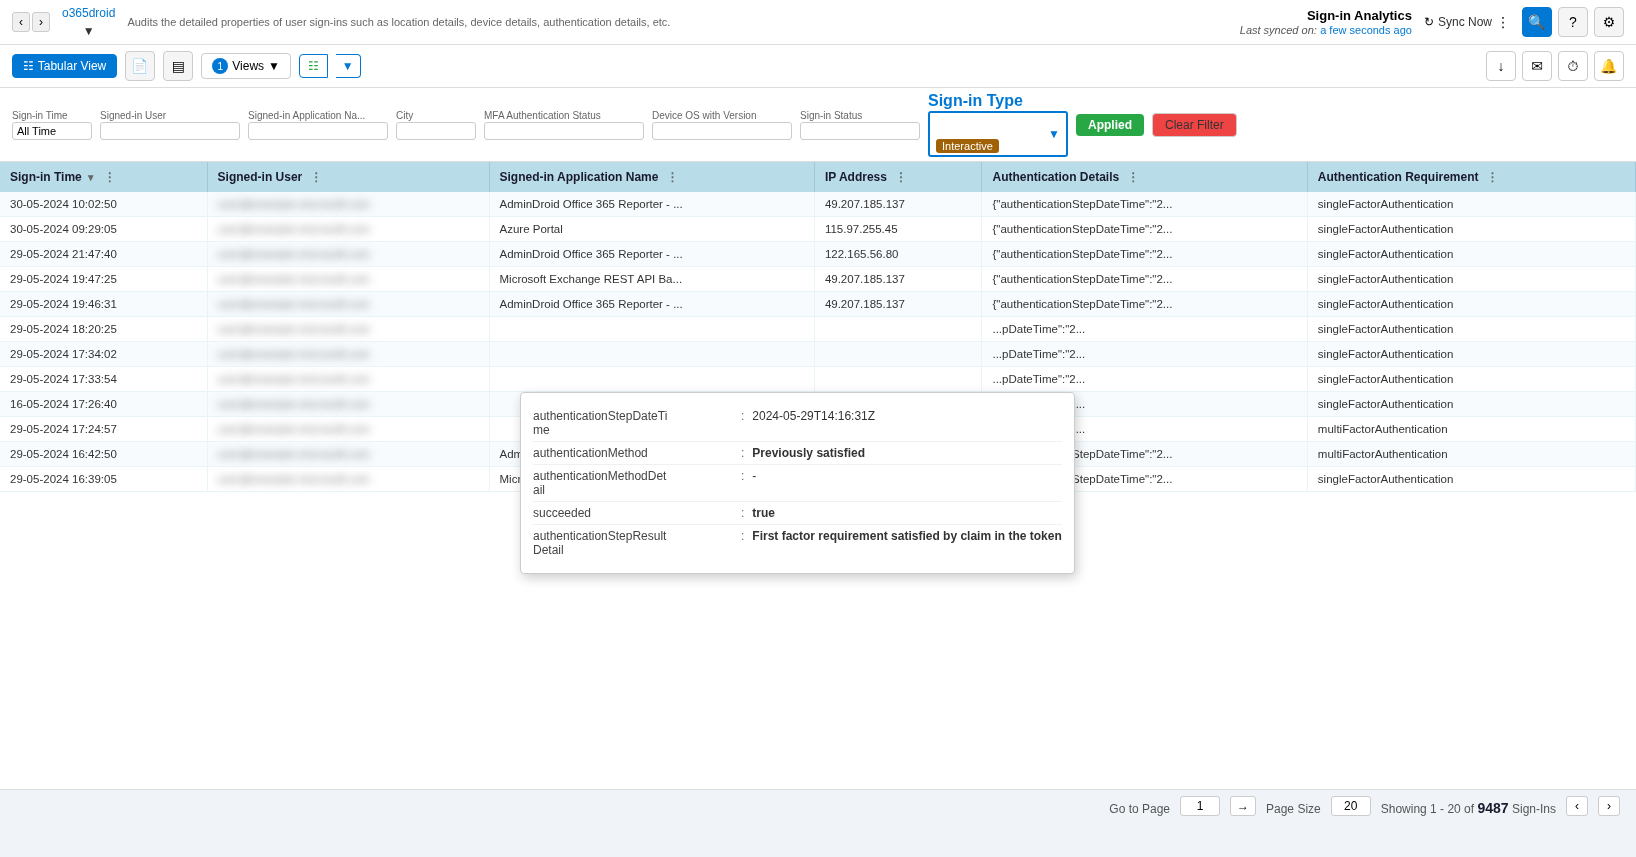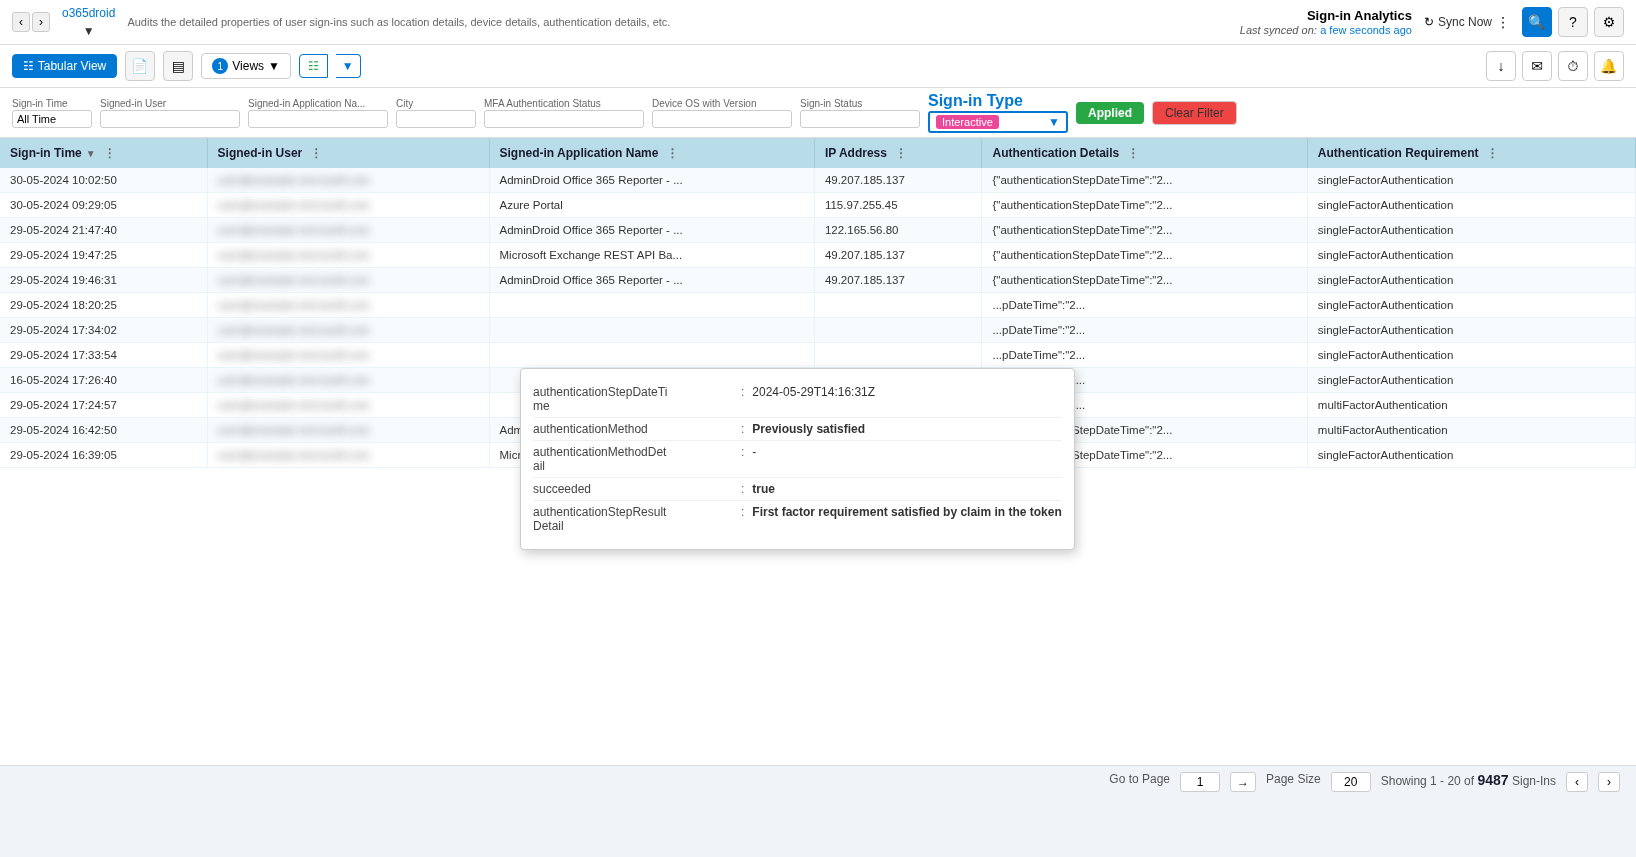--- a/index.html
+++ b/index.html
@@ -41,21 +41,21 @@
       border-bottom: 1px solid #ddd; padding: 4px 12px; gap: 8px; flex-wrap: wrap;
     }
     .filter-group { display: flex; flex-direction: column; gap: 1px; }
     .filter-label { font-size: 10px; color: #666; }
     .filter-select { border: 1px solid #ccc; border-radius: 3px; padding: 2px 16px 2px 4px; font-size: 11px; min-width: 80px; background: #fff; cursor: pointer; appearance: none; }
     .applied-btn { background: #28a745; color: #fff; border: none; border-radius: 4px; padding: 4px 12px; cursor: pointer; font-size: 12px; font-weight: bold; }
     .clear-btn { background: #ef4444; color: #333; border: 1px solid #ccc; border-radius: 4px; padding: 4px 12px; cursor: pointer; font-size: 12px; }
     .sign-in-type-filter { display: flex; flex-direction: column; gap: 1px; }
     .sign-in-type-label { font-size: 16px; color: #0078d4; font-weight: bold; }
     .sign-in-type-value { display: flex; align-items: center; gap: 4px; border: 2px solid #0078d4; border-radius: 3px; padding: 2px 6px; background: #fff; min-width: 140px; }
-    .sign-in-type-tag { background: #ec4899; color: #fff; border-radius: 3px; padding: 1px 6px; font-size: 11px; }
+    .sign-in-type-tag { background: #a16207; color: #fff; border-radius: 3px; padding: 1px 6px; font-size: 11px; margin-top: 24px; }
     
     
     .table-container { overflow: auto; background: #fff; height: calc(100vh - 230px); position: relative; }
     table { width: 100%; border-collapse: collapse; }
     thead tr { background: #b8dce8; }
     thead th { padding: 8px 10px; text-align: left; font-size: 12px; font-weight: 600; color: #1a1a2e; border-right: 1px solid #9fc8d8; white-space: nowrap; position: sticky; top: 0; background: #b8dce8; }
     thead th .th-inner { display: flex; align-items: center; gap: 4px; }
     tbody tr { border-bottom: 1px solid #e8f4f8; }
     tbody tr:nth-child(odd) { background: #f7fbfd; }
     tbody tr:nth-child(even) { background: #fff; }
@@ -70,21 +70,21 @@
     }
     .tooltip-row { display: flex; padding: 4px 0; border-bottom: 1px solid #f0f0f0; align-items: flex-start; }
     .tooltip-row:last-child { border-bottom: none; }
     .tooltip-key { min-width: 200px; font-size: 12px; color: #444; font-weight: 500; }
     .tooltip-sep { padding: 0 8px; color: #666; }
     .tooltip-val { font-size: 12px; color: #333; }
     .tooltip-val.bold { font-weight: bold; }
     
     
     .pagination {
-      display: flex; align-items: flex-start; justify-content: flex-end;
+      display: flex; align-items: flex-end; justify-content: flex-end;
       padding: 6px 16px; background: #f0f4f8; border-top: 1px solid #ddd; gap: 10px;
     }
     .page-label { font-size: 12px; color: #555; }
     .page-input { width: 40px; text-align: center; border: 1px solid #ccc; border-radius: 3px; padding: 2px; }
     .page-go { border: 1px solid #ccc; background: #fff; border-radius: 3px; padding: 2px 6px; cursor: pointer; }
     .page-size-label { font-size: 12px; color: #555; }
     .page-size-val { width: 40px; text-align: center; border: 1px solid #ccc; border-radius: 3px; padding: 2px; }
     .showing-text { font-size: 12px; color: #555; }
     .showing-text .count { font-size: 14px; font-weight: bold; color: #1a1a2e; }
     .pag-arrow { border: 1px solid #ccc; background: #fff; border-radius: 3px; padding: 2px 8px; cursor: pointer; font-size: 12px; }

